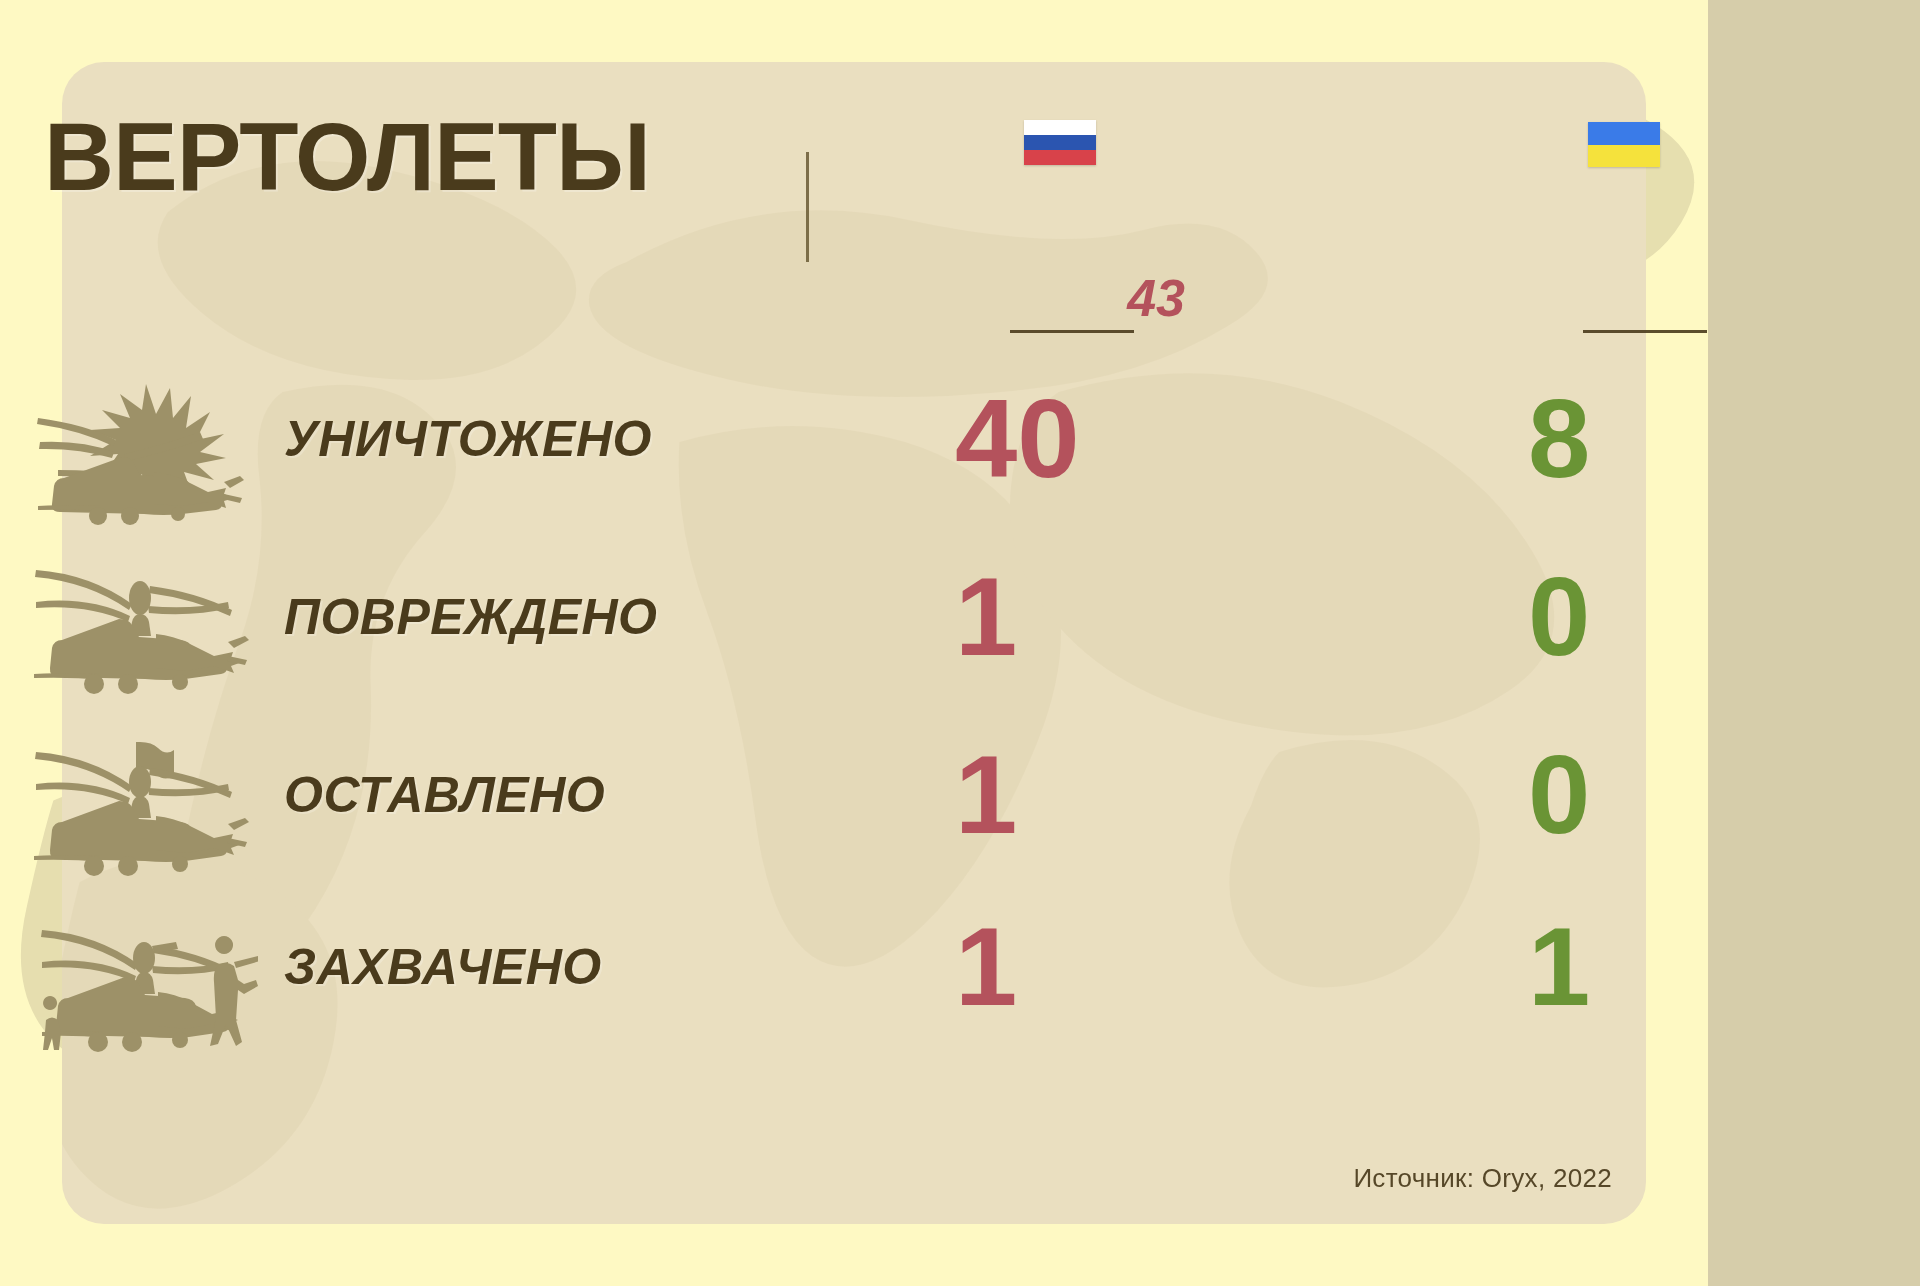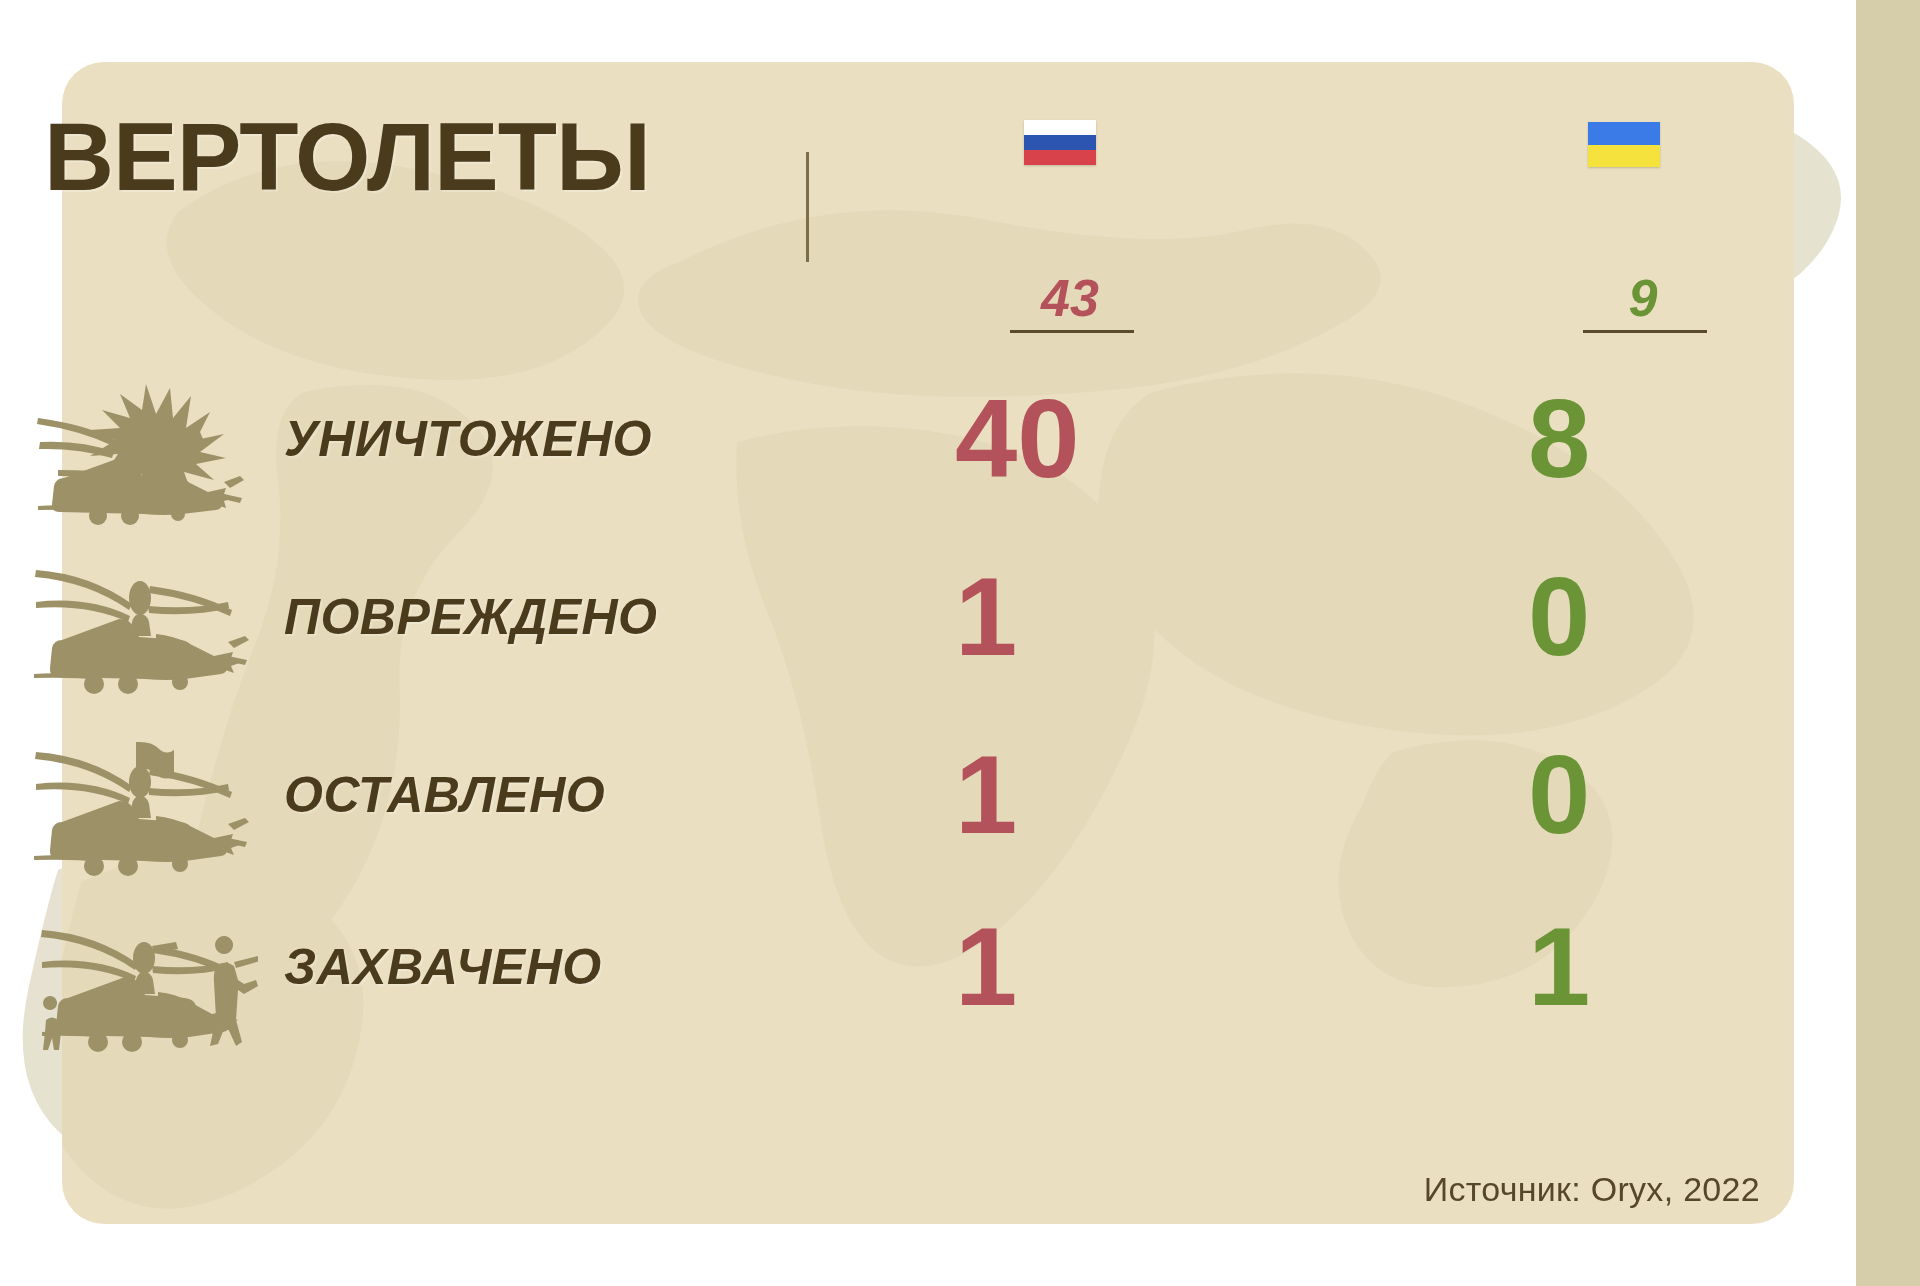--- a/index.html
+++ b/index.html
@@ -3,22 +3,22 @@
 <meta charset="utf-8">
 <style>
   html,body{margin:0;padding:0;}
   body{
     width:1920px;height:1286px;overflow:hidden;
     background:#D6CDAA;
     font-family:"Liberation Sans", sans-serif;
   }
 
   #poster{
-    position:relative;width:1856px;height:1286px;
-    background:#ffffff;
+    position:relative;width:1708px;height:1286px;
+    background:#fef9c3;
     overflow:hidden;
   }
 
   
   .worldmap{position:absolute;inset:0;opacity:.55;pointer-events:none;}
 
   
   .panel{
     position:absolute;left:62px;top:62px;right:62px;bottom:62px;
     background:#EADFC0;border-radius:42px;
@@ -54,21 +54,21 @@
   }
   .flag span{display:block;height:33.34%;width:100%;}
   .flag.ru{left:1024px;top:120px;}
   .flag.ua{left:1588px;top:122px;}
   .flag.ua span{height:50%;}
 
   
   .total{
     position:absolute;top:272px;
     font-size:52px;font-weight:bold;font-style:italic;
-    line-height:1;text-align:center;width:230px;
+    line-height:1;text-align:right;width:230px;
   }
   .total.ru{left:955px;color:#B4525C;}
   .total.ua{left:1528px;color:#6A9435;}
   .totalrule{
     position:absolute;top:330px;height:3px;background:#4A3B1C;opacity:.9;
   }
   .totalrule.ru{left:1010px;width:124px;}
   .totalrule.ua{left:1583px;width:124px;}
 
   
@@ -92,22 +92,22 @@
 
   .val{
     position:absolute;top:-6px;width:230px;text-align:left;
     font-size:112px;font-weight:bold;line-height:1.2;
   }
   .val.ru{left:955px;color:#B4525C;}
   .val.ua{left:1528px;color:#6A9435;}
 
   
   .source{
-    position:absolute;right:96px;bottom:77px;
-    font-size:34px;color:#4A3B1C;opacity:.92;
+    position:absolute;right:96px;bottom:92px;
+    font-size:26px;color:#4A3B1C;opacity:.92;
     letter-spacing:.3px;
   }
 </style>
 </head>
 <body>
 
 <div id="poster">
 
   <svg class="worldmap" viewBox="0 0 1920 1286" preserveAspectRatio="none">
     <g fill="#C9BF99" opacity="0.85">

